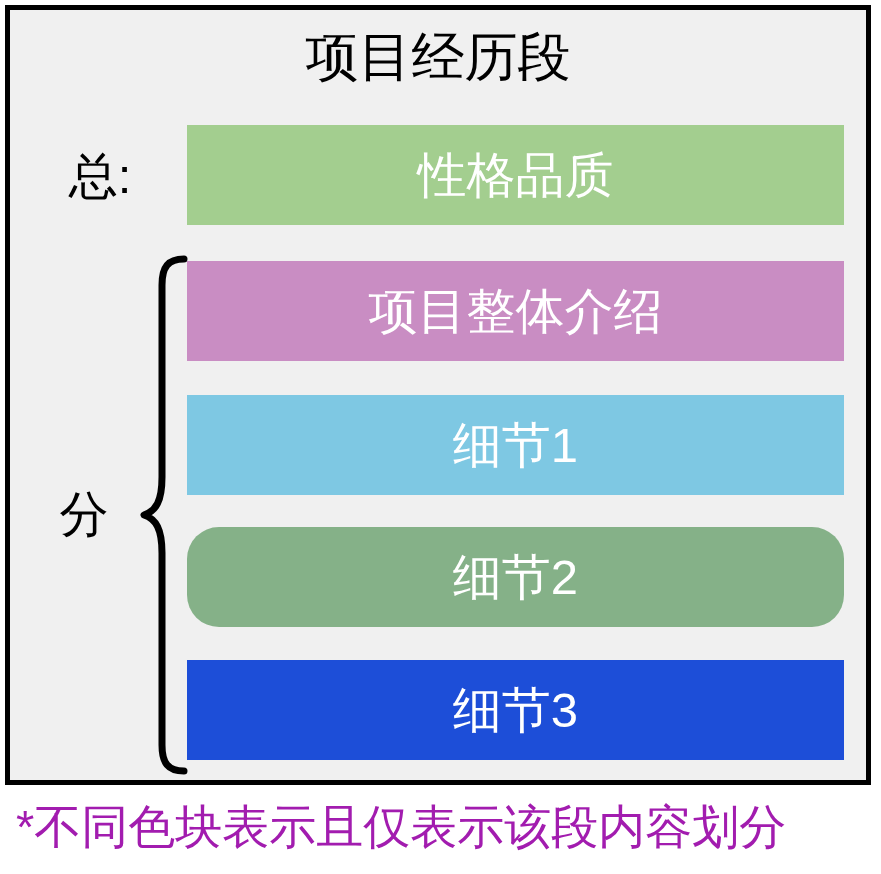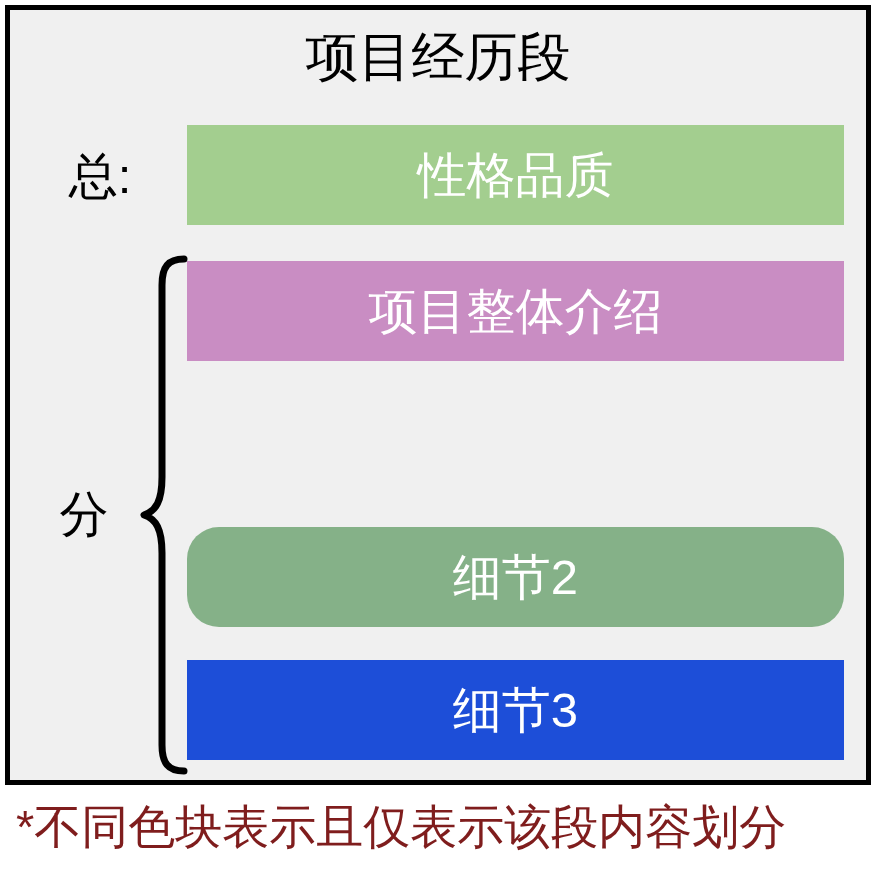--- a/index.html
+++ b/index.html
@@ -135,24 +135,27 @@
   </div>
 
   <div class="bar" id="bar-0" style="background: rgb(163, 206, 143);">
     <span class="bar-label" style="color: rgb(255, 255, 255);">性格品质</span>
   </div>
 
   <div class="bar" id="bar-1" style="background: rgb(201, 141, 195);">
     <span class="bar-label" style="color: rgb(255, 255, 255);">项目整体介绍</span>
   </div>
 
+  <div class="bar" id="bar-2" style="background: rgb(126, 200, 227);">
+    <span class="bar-label" style="color: rgb(255, 255, 255);">细节1</span>
+  </div>
 
   <div class="bar" id="bar-3" style="background: rgb(133, 177, 136); border-radius: 32px;">
     <span class="bar-label" style="color: rgb(255, 255, 255);">细节2</span>
   </div>
 
   <div class="bar" id="bar-4" style="background: #1d4ed8;">
     <span class="bar-label" style="color: rgb(255, 255, 255);">细节3</span>
   </div>
 
 </div>
 
-<div id="footnote" style="color: #7f1d1d;">*不同色块表示且仅表示该段内容划分</div>
+<div id="footnote" style="color: #a21caf;">*不同色块表示且仅表示该段内容划分</div>
 
 </body></html>

